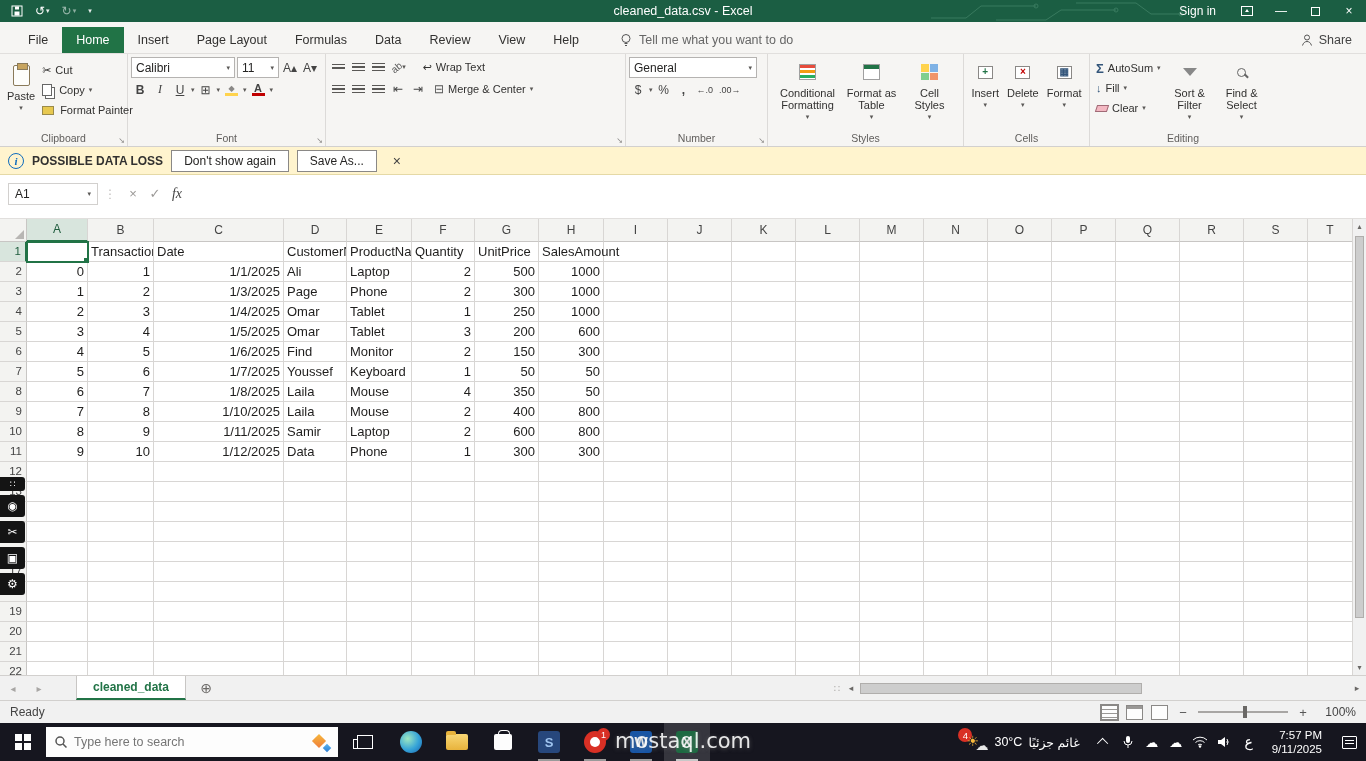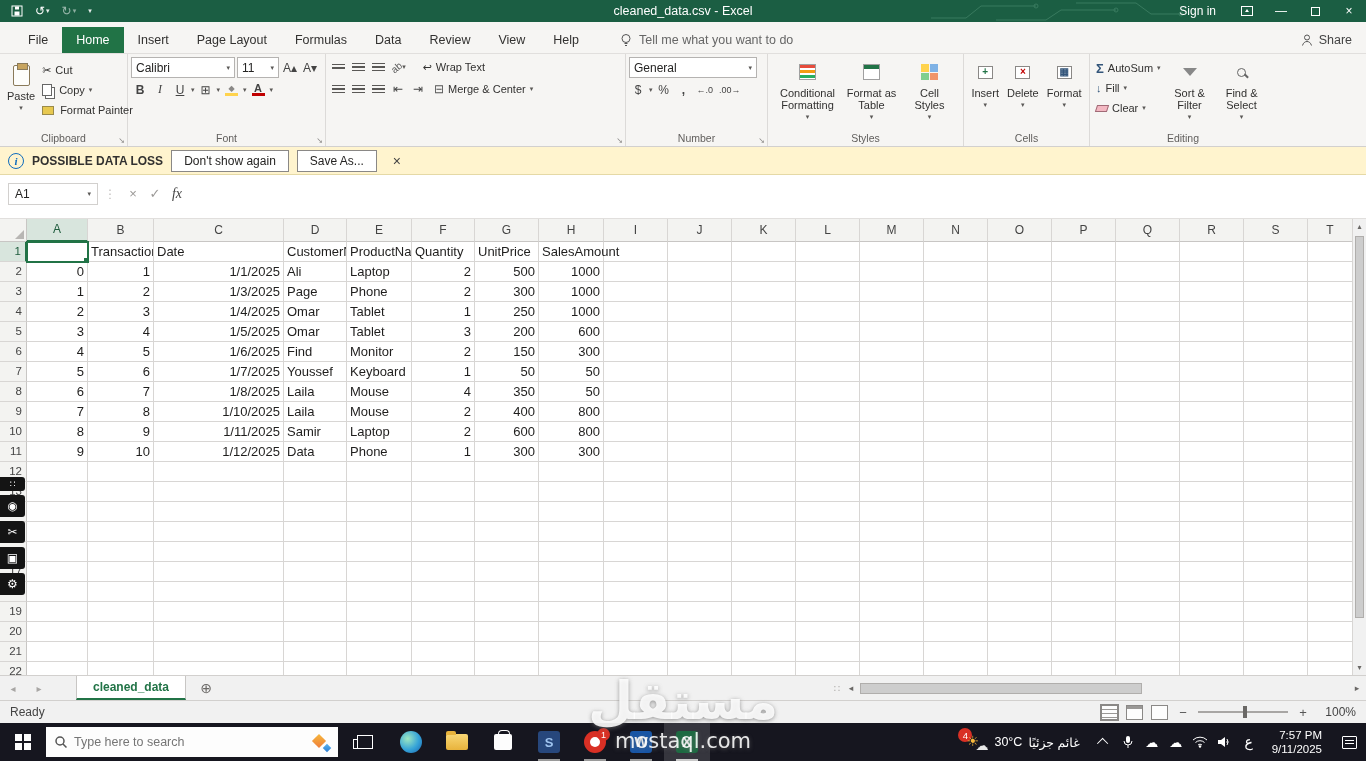--- a/index.html
+++ b/index.html
@@ -1171,17 +1171,16 @@
         <span>7:57 PM</span>
         <span>9/11/2025</span>
       </span>
       <span class="tray-ic" style="width:34px">
           <span class="action-ic"></span>
         </span>
     </div>
   </footer>
 
   <div class="watermark">
-    <div class="wm-ar">مستقل</div>
     <div class="wm-en">mostaql.com</div>
   </div>
 
 </div>
 
 </body></html>

